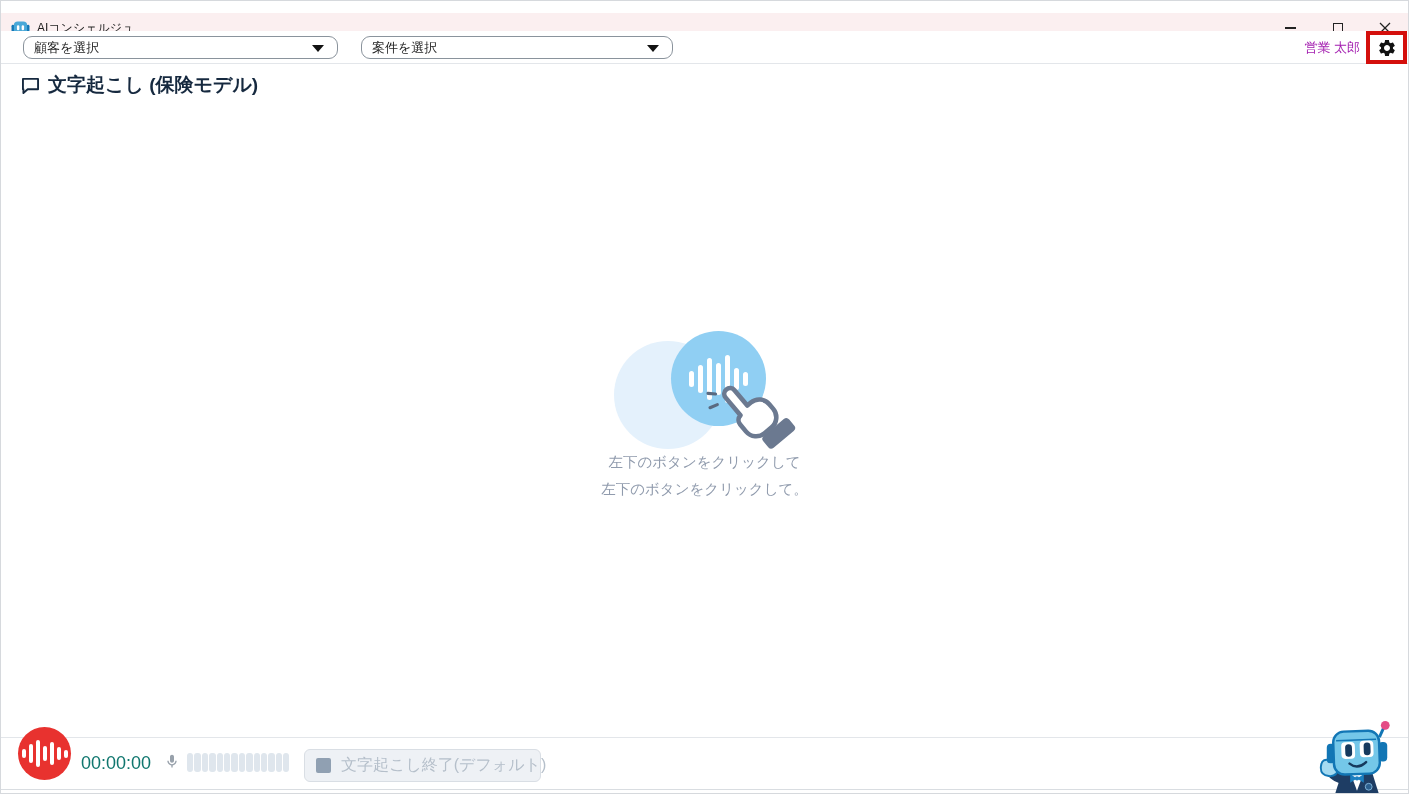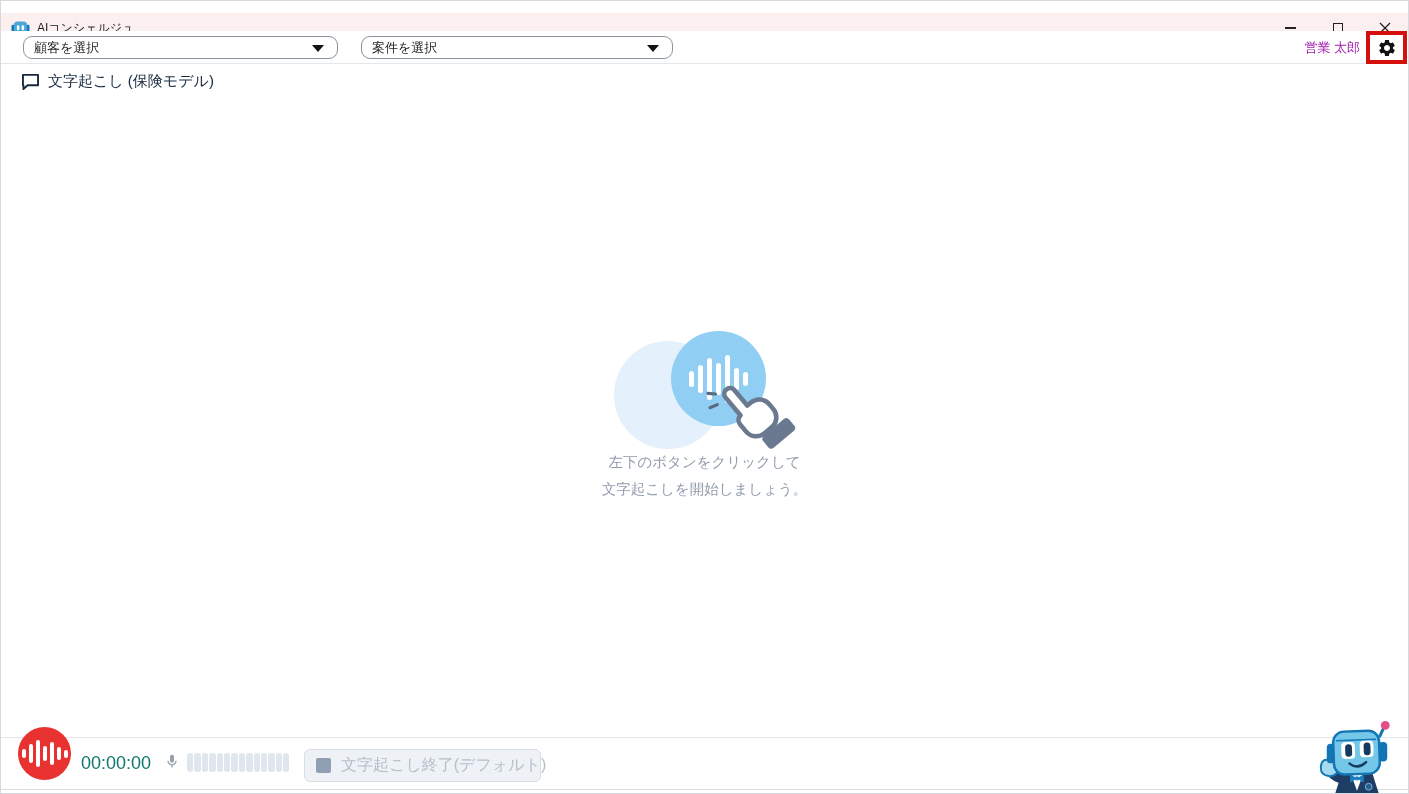--- a/index.html
+++ b/index.html
@@ -33,21 +33,21 @@
   .user-name { position:absolute; right:48px; top:0; height:33px; display:flex;
     align-items:center; font-size:13px; color:#a21caf; white-space:nowrap; }
   .gear-box { position:absolute; right:1px; top:0; width:41px; height:33px;
     border:4px solid #d40f0c; background:#fff; display:flex; align-items:center; justify-content:center; }
   .gear-btn { width:100%; height:100%; display:flex; align-items:center; justify-content:center; background:transparent; border:none; }
   .gear-btn svg { width:20px; height:20px; fill:#111; }
 
   
   .section-header { position:absolute; top:71px; left:20px; display:flex; align-items:center; gap:8px; }
   .bubble-icon { width:19px; height:17px; }
-  .section-title { font-size:15px; font-weight:normal; color:#16293f; }
+  .section-title { font-size:19px; font-weight:bold; color:#16293f; }
 
   
   .placeholder { position:absolute; left:600px; top:318px; width:215px; height:135px; }
   .circle-back { position:absolute; left:13px; top:22px; width:108px; height:108px;
     border-radius:50%; background:#e4f1fc; }
   .circle-front { position:absolute; left:70px; top:12px; width:95px; height:95px;
     border-radius:50%; background:#90cff3; display:flex; align-items:center; justify-content:center; gap:4px; }
   .wf { width:5px; border-radius:3px; background:#fff; }
   .circle-front .wf:nth-child(1){height:16px;} .circle-front .wf:nth-child(2){height:28px;}
   .circle-front .wf:nth-child(3){height:42px;} .circle-front .wf:nth-child(4){height:32px;}
@@ -154,21 +154,21 @@
       <g transform="rotate(-40 34 16)">
         <rect x="29" y="86" width="44" height="20" rx="5" fill="#6b7990"></rect>
         <path d="M28 16 a7.5 7.5 0 0 1 15 0 v26 h6 a17 17 0 0 1 17 17 v8 a17 17 0 0 1 -17 17 h-12 a17 17 0 0 1 -17 -17 v-12 a9 9 0 0 1 8 -9 z" fill="#ffffff" stroke="#6b7990" stroke-width="6" stroke-linejoin="round"></path>
         <line x1="21" y1="4" x2="14" y2="-3" stroke="#5a6a80" stroke-width="4" stroke-linecap="round"></line>
         <line x1="14" y1="16" x2="4" y2="13" stroke="#5a6a80" stroke-width="4" stroke-linecap="round"></line>
       </g>
     </svg>
   </div>
   <div class="hint">
     <div>左下のボタンをクリックして</div>
-    <div>文字起こしを開始しましょう。</div>
+    <div>左下のボタンをクリックして。</div>
   </div>
 
   <div class="bottom-divider"></div>
 
   <button class="record-btn">
     <span class="rb"></span>
     <span class="rb"></span>
     <span class="rb"></span>
     <span class="rb"></span>
     <span class="rb"></span>

